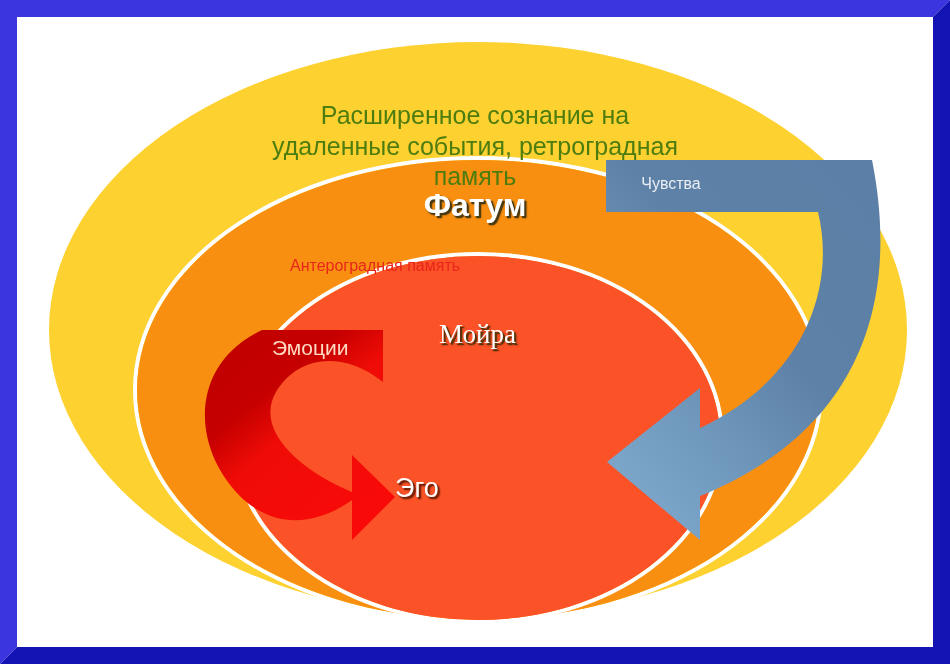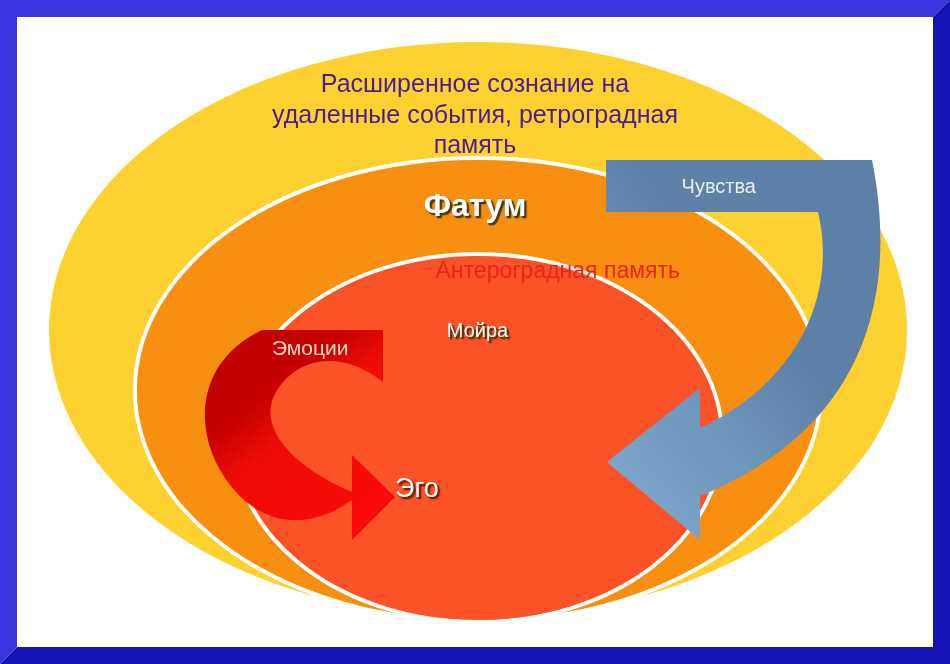--- a/index.html
+++ b/index.html
@@ -48,53 +48,53 @@
   .lbl-fatum {
     left: 345px;
     top: 186px;
     width: 260px;
     text-align: center;
     font-size: 32px;
     color: #ffffff;
     text-shadow: 2px 2px 0 #4a3a12, 2px 2px 2px #3a2d0e;
   }
   .lbl-antero {
-    left: 280px;
+    left: 290px;
     top: 256px;
     width: 400px;
-    text-align: right;
-    font-size: 23px;
+    text-align: left;
+    font-size: 16px;
     color: #e8261c;
   }
   .lbl-moira {
     left: 350px;
     top: 318px;
     width: 255px;
     text-align: center;
-    font-size: 20px;
+    font-size: 27px;
     color: #ffffff;
     text-shadow: 2px 2px 0 #5c3406, 2px 2px 2px #432604;
+    font-family: Liberation Serif, serif;
   }
   .lbl-ego {
     left: 395px;
     top: 472px;
     width: 165px;
     text-align: left;
     font-size: 27px;
     color: #ffffff;
     text-shadow: 2px 2px 0 #7a2408, 2px 2px 2px #5a1b06;
   }
   .lbl-chuvstva {
     left: 606px;
     top: 174px;
     width: 130px;
-    text-align: right;
-    font-size: 20px;
+    text-align: center;
+    font-size: 16px;
     color: #e9eef4;
-    margin-left: 20px;
   }
   .lbl-emotsii {
     left: 272px;
     top: 335px;
     width: 120px;
     text-align: left;
     font-size: 21px;
     color: #ffd9c2;
   }
 </style>
@@ -146,21 +146,21 @@
 
       <path d="M 383,330 L 262,330
                C 186,366 192,452 244,500
                C 286,536 330,516 352,500
                L 352,540 L 395,497 L 352,455 L 352,492
                C 300,470 254,430 276,392
                C 296,358 340,348 383,382 Z" fill="url(#gradRed)"></path>
     </g>
   </svg>
 
-  <div class="lbl lbl-outer-desc" style="color: #4c1d95;">Расширенное сознание на
+  <div class="lbl lbl-outer-desc" style="color: #4d7c0f; margin-top: 32px;">Расширенное сознание на
 удаленные события, ретроградная
 память</div>
 
   <div class="lbl lbl-fatum" style="color: rgb(255, 255, 255); font-weight: bold;">Фатум</div>
 
   <div class="lbl lbl-antero" style="color: rgb(232, 38, 28);">Антероградная память</div>
 
   <div class="lbl lbl-moira" style="color: rgb(255, 255, 255);">Мойра</div>
 
   <div class="lbl lbl-ego" style="color: rgb(255, 255, 255);">Эго</div>

